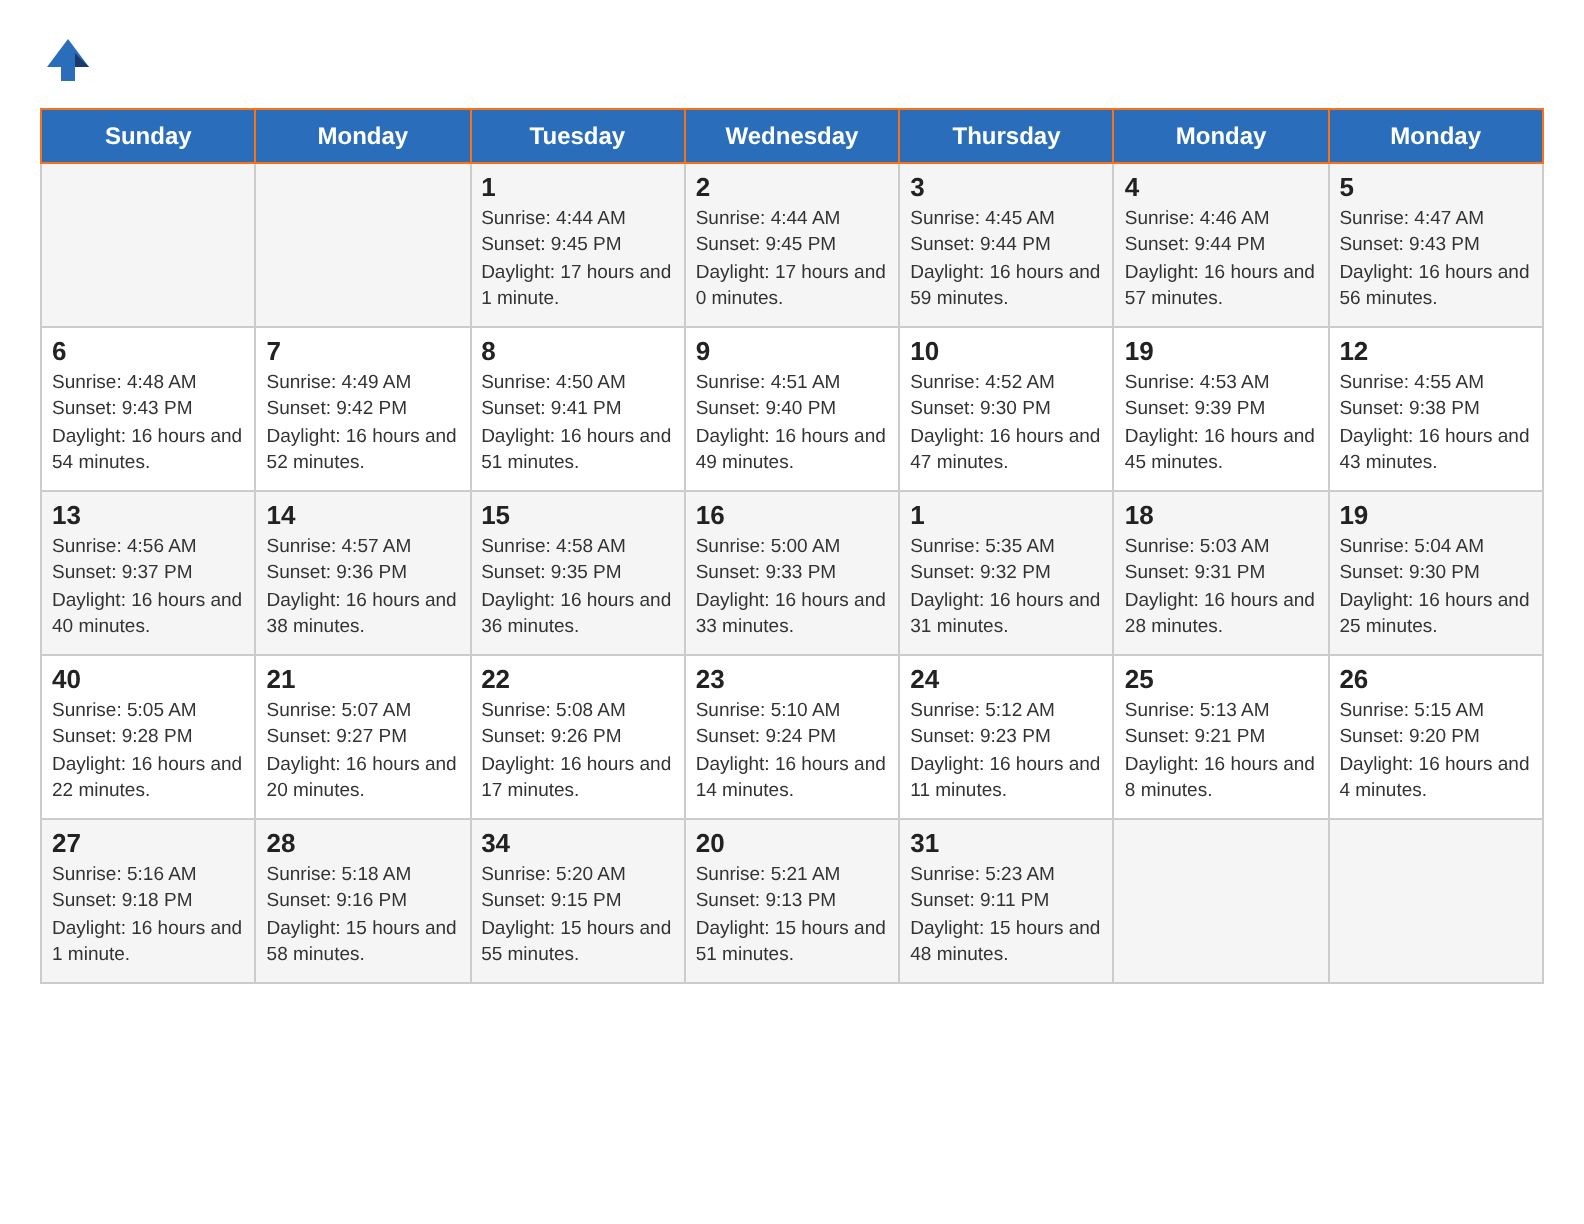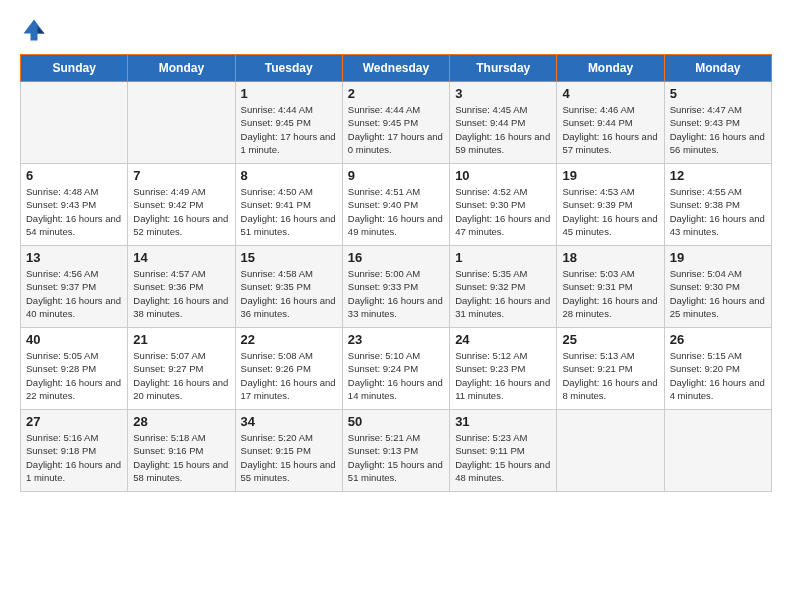--- a/index.html
+++ b/index.html
@@ -331,21 +331,21 @@
 and 58 minutes.</div>
         </td>
         <td class="gray-row">
           <span class="day-number">34</span>
           <div class="day-info">Sunrise: 5:20 AM
 Sunset: 9:15 PM
 Daylight: 15 hours
 and 55 minutes.</div>
         </td>
         <td class="gray-row">
-          <span class="day-number">50</span>
+          <span class="day-number">20</span>
           <div class="day-info">Sunrise: 5:21 AM
 Sunset: 9:13 PM
 Daylight: 15 hours
 and 51 minutes.</div>
         </td>
         <td class="gray-row">
           <span class="day-number">31</span>
           <div class="day-info">Sunrise: 5:23 AM
 Sunset: 9:11 PM
 Daylight: 15 hours

